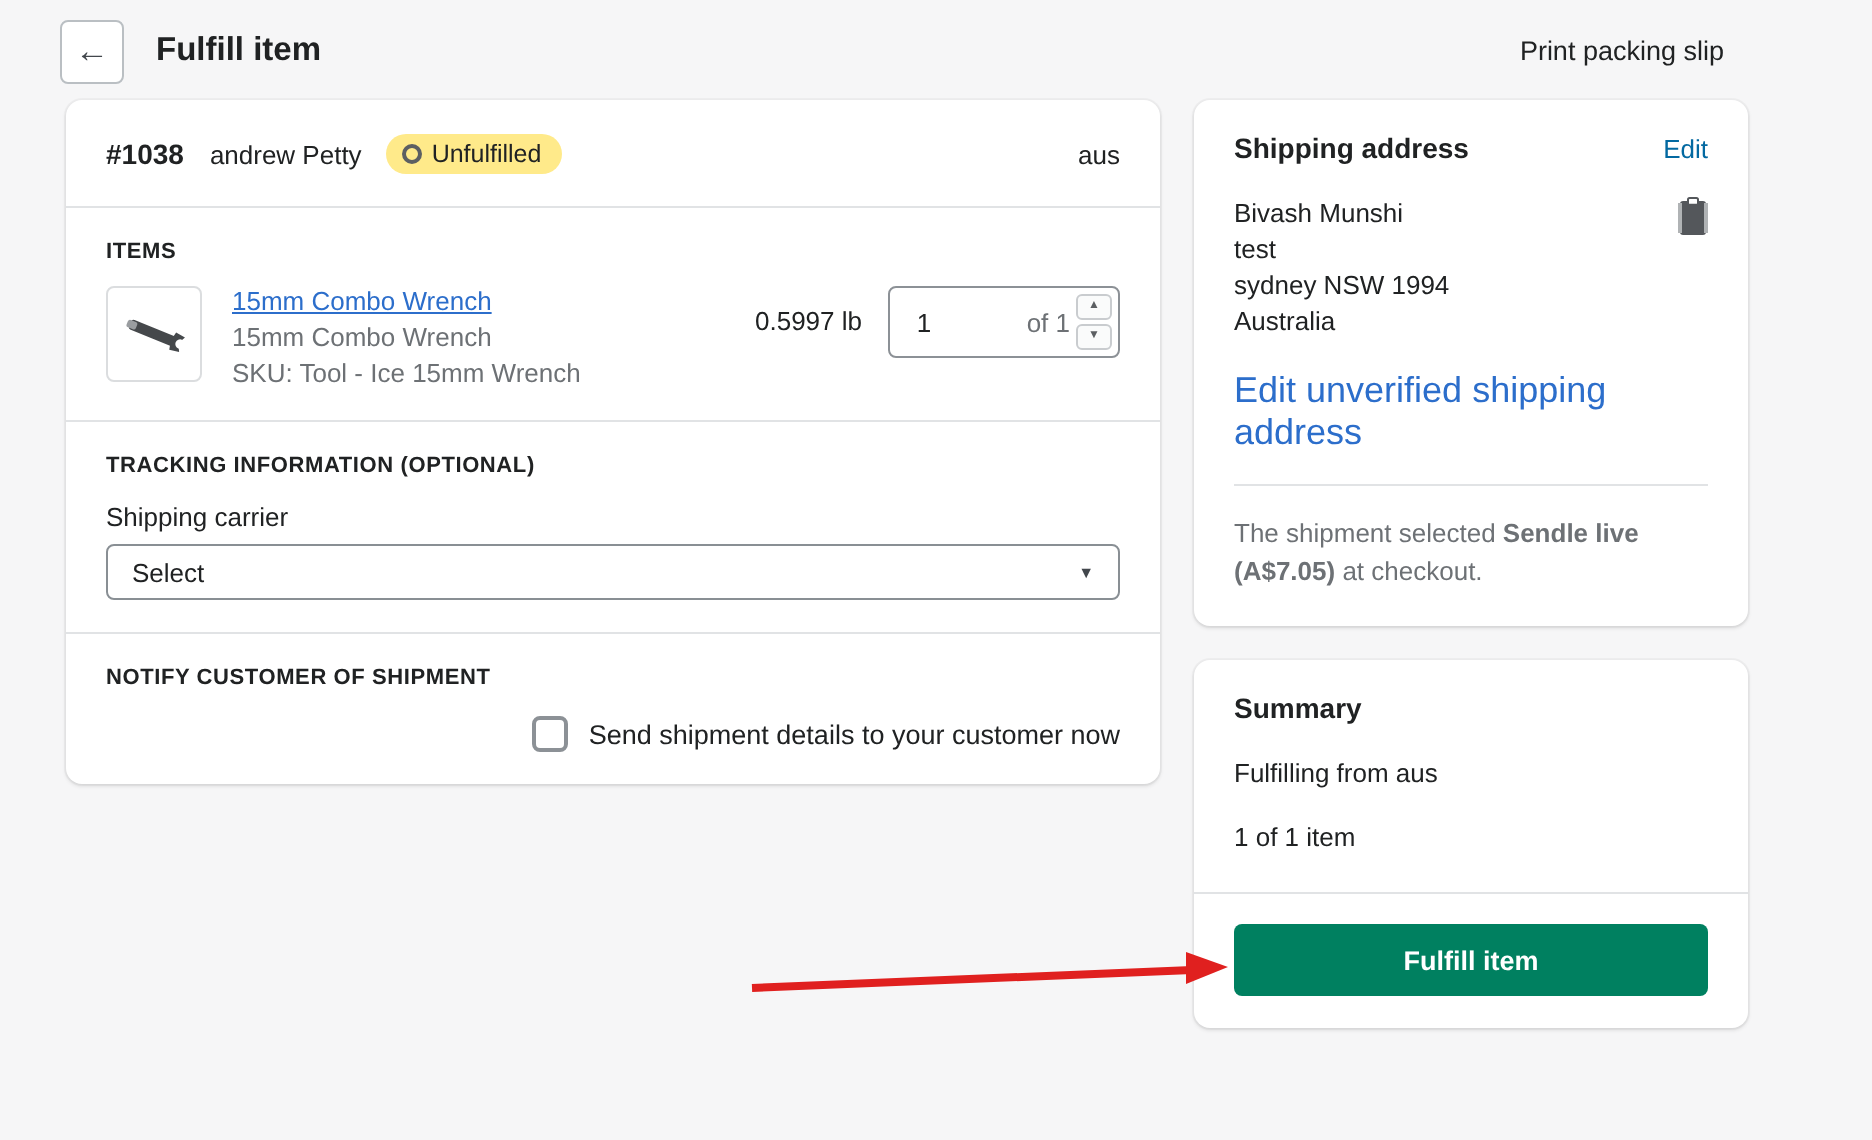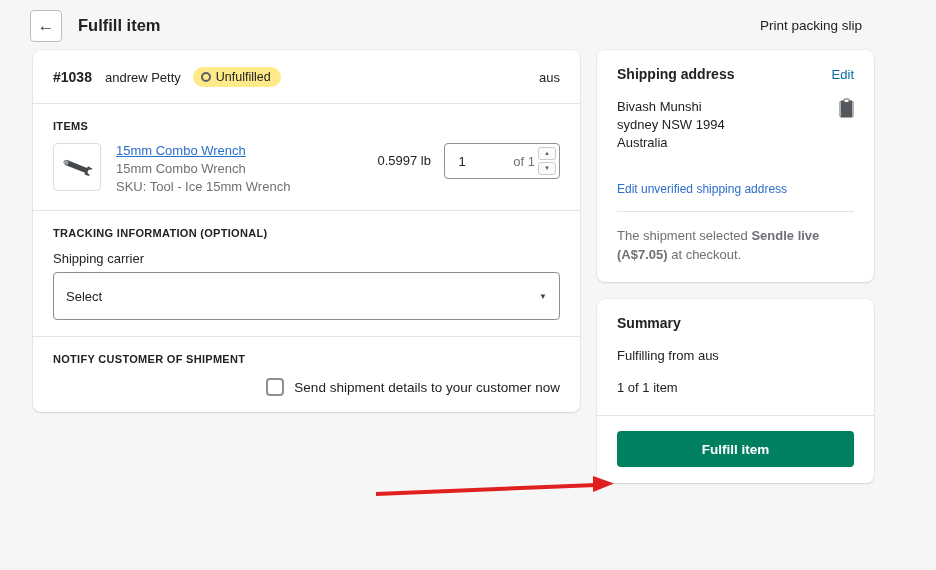--- a/index.html
+++ b/index.html
@@ -78,40 +78,40 @@
   
   .field-row { display:flex; gap:20px; margin-top:12px; }
   .field { flex:1; }
   .field-label { font-size:13px; margin-bottom:6px; }
   .text-input {
     width:100%; height:32px; border:1px solid #898f94; border-radius:4px;
     padding:0 12px; font-size:13px; font-family:"Liberation Sans",sans-serif;
     background:#fff; outline:none;
   }
   .select-box {
-    width:100%; height:48px; border:1px solid #898f94; border-radius:4px;
+    width:100%; height:28px; border:1px solid #898f94; border-radius:4px;
     padding:0 12px; display:flex; align-items:center; background:#fff; cursor:pointer;
   }
   .select-text { flex:1; font-size:13px; }
   .caret { font-size:8px; color:#42474c; }
   
   .check-row { display:flex; align-items:center; margin-top:13px;justify-content:flex-end; }
   .checkbox {
     width:18px; height:18px; border:2px solid #8c9196; border-radius:4px;
     background:#fff; cursor:pointer; flex-shrink:0;
   }
   .check-label { margin-left:10px; font-size:13.5px; }
   
   .ship-card { padding:16px 20px 18px 20px; position:relative; }
   .card-title-row { display:flex; align-items:center; }
   .card-title { font-size:14px; font-weight:700; }
   .link { color:#0369a1; font-size:13px; cursor:pointer; margin-left:auto; }
   .addr-lines { margin-top:16px; line-height:18px; font-size:13px; }
   .clipboard { position:absolute; right:20px; top:48px; cursor:pointer; }
-  .edit-unverified { display:block; color:#2c6ecb; font-size:12px; margin-top:30px; cursor:pointer; margin-left:0; }
+  .edit-unverified { display:block; color:#2c6ecb; font-size:18px; margin-top:15px; cursor:pointer; margin-left:0; }
   .ship-divider { border-top:1px solid #e1e3e5; margin:15px 0 14px 0; }
   .checkout-note { color:#6d7175; font-size:13px; line-height:19px; }
   .checkout-note b { color:#6d7175; font-weight:700; }
   
   .summary-card { margin-top:17px; }
   .summary-body { padding:16px 20px 20px 20px; }
   .summary-line { font-size:13px; margin-top:17px; }
   .summary-footer { padding:15px 20px 16px 20px; }
   .fulfill-btn {
     width:100%; height:36px; background:#008060; border:none; border-radius:4px;
@@ -208,20 +208,21 @@
 
   <div class="right-col">
 
     <div class="card ship-card">
       <div class="card-title-row">
         <span class="card-title">Shipping address</span>
         <span class="link">Edit</span>
       </div>
       <div class="addr-lines">
         <div>Bivash Munshi</div>
+        <div>test</div>
         <div>sydney NSW 1994</div>
         <div>Australia</div>
       </div>
       <span class="clipboard">
         <svg width="15" height="21" viewBox="0 0 15 21">
           <rect x="1" y="2.5" width="13" height="17" rx="1.6" fill="#54575b"></rect>
           <rect x="0" y="3.5" width="2" height="15" fill="#b0b3b5"></rect>
           <rect x="13" y="3.5" width="2" height="15" fill="#b0b3b5"></rect>
           <rect x="5" y="1" width="5" height="3.4" rx="0.8" fill="#fff" stroke="#54575b" stroke-width="1"></rect>
         </svg>

